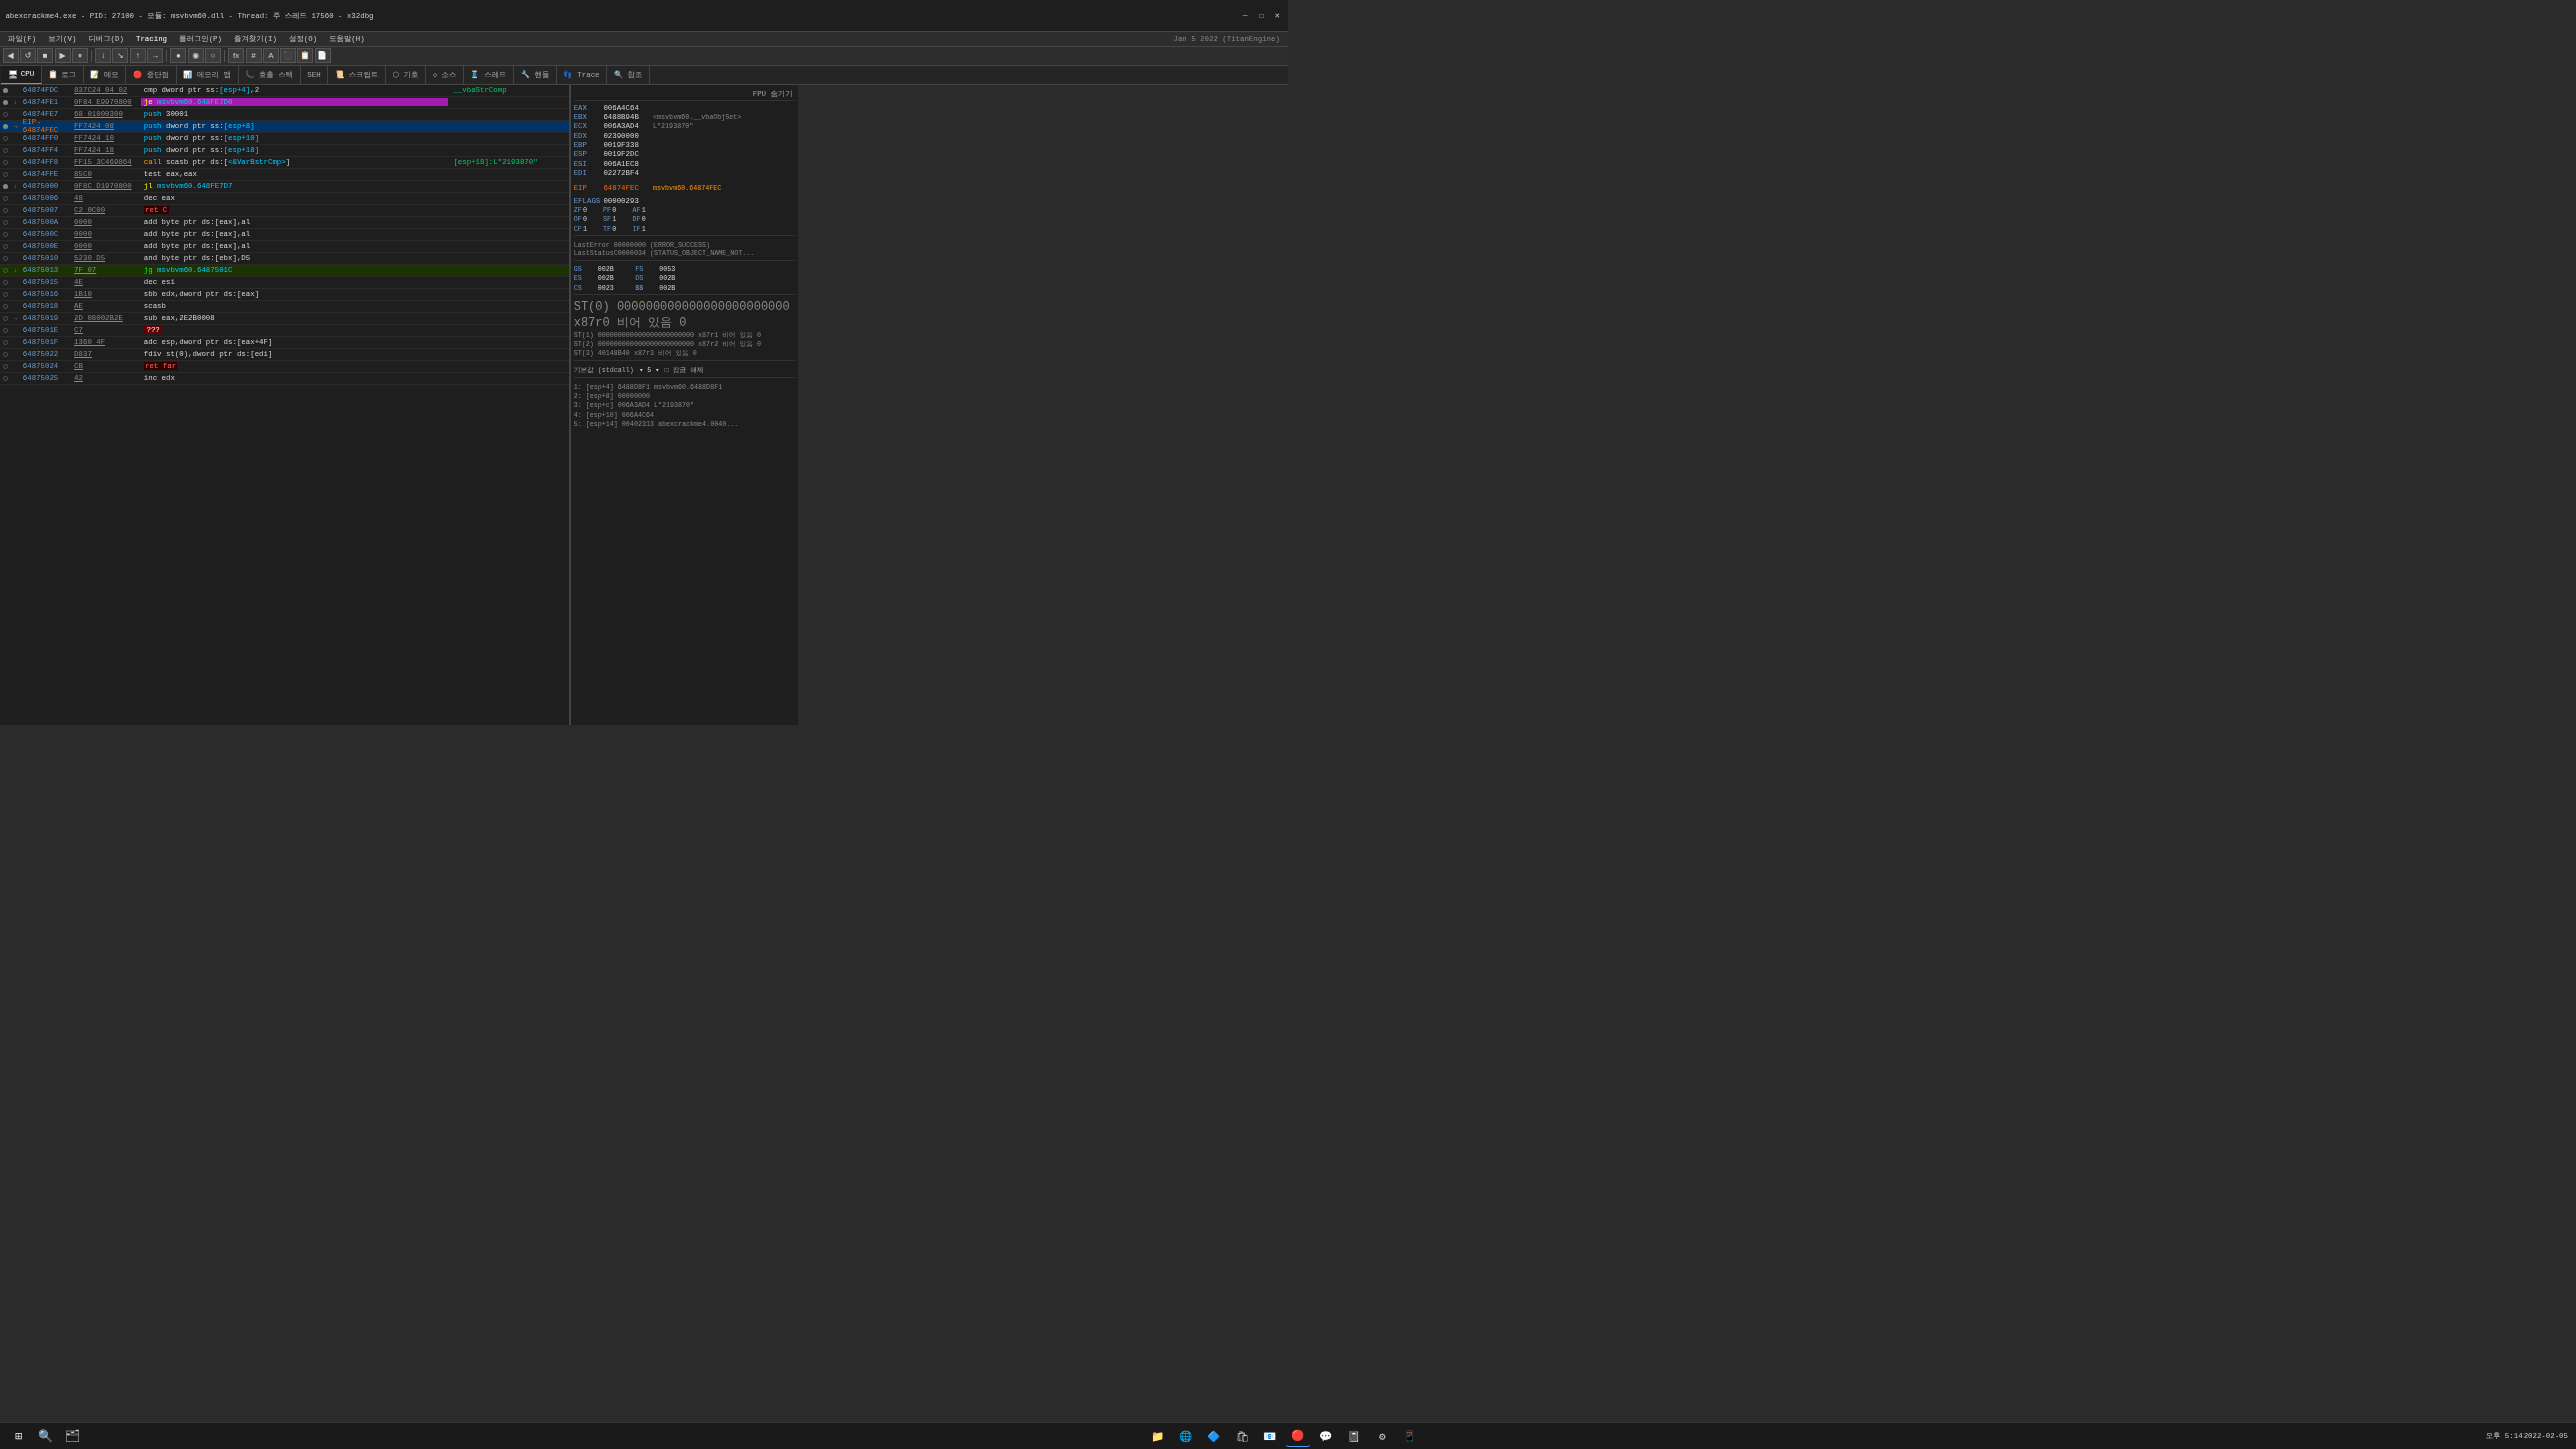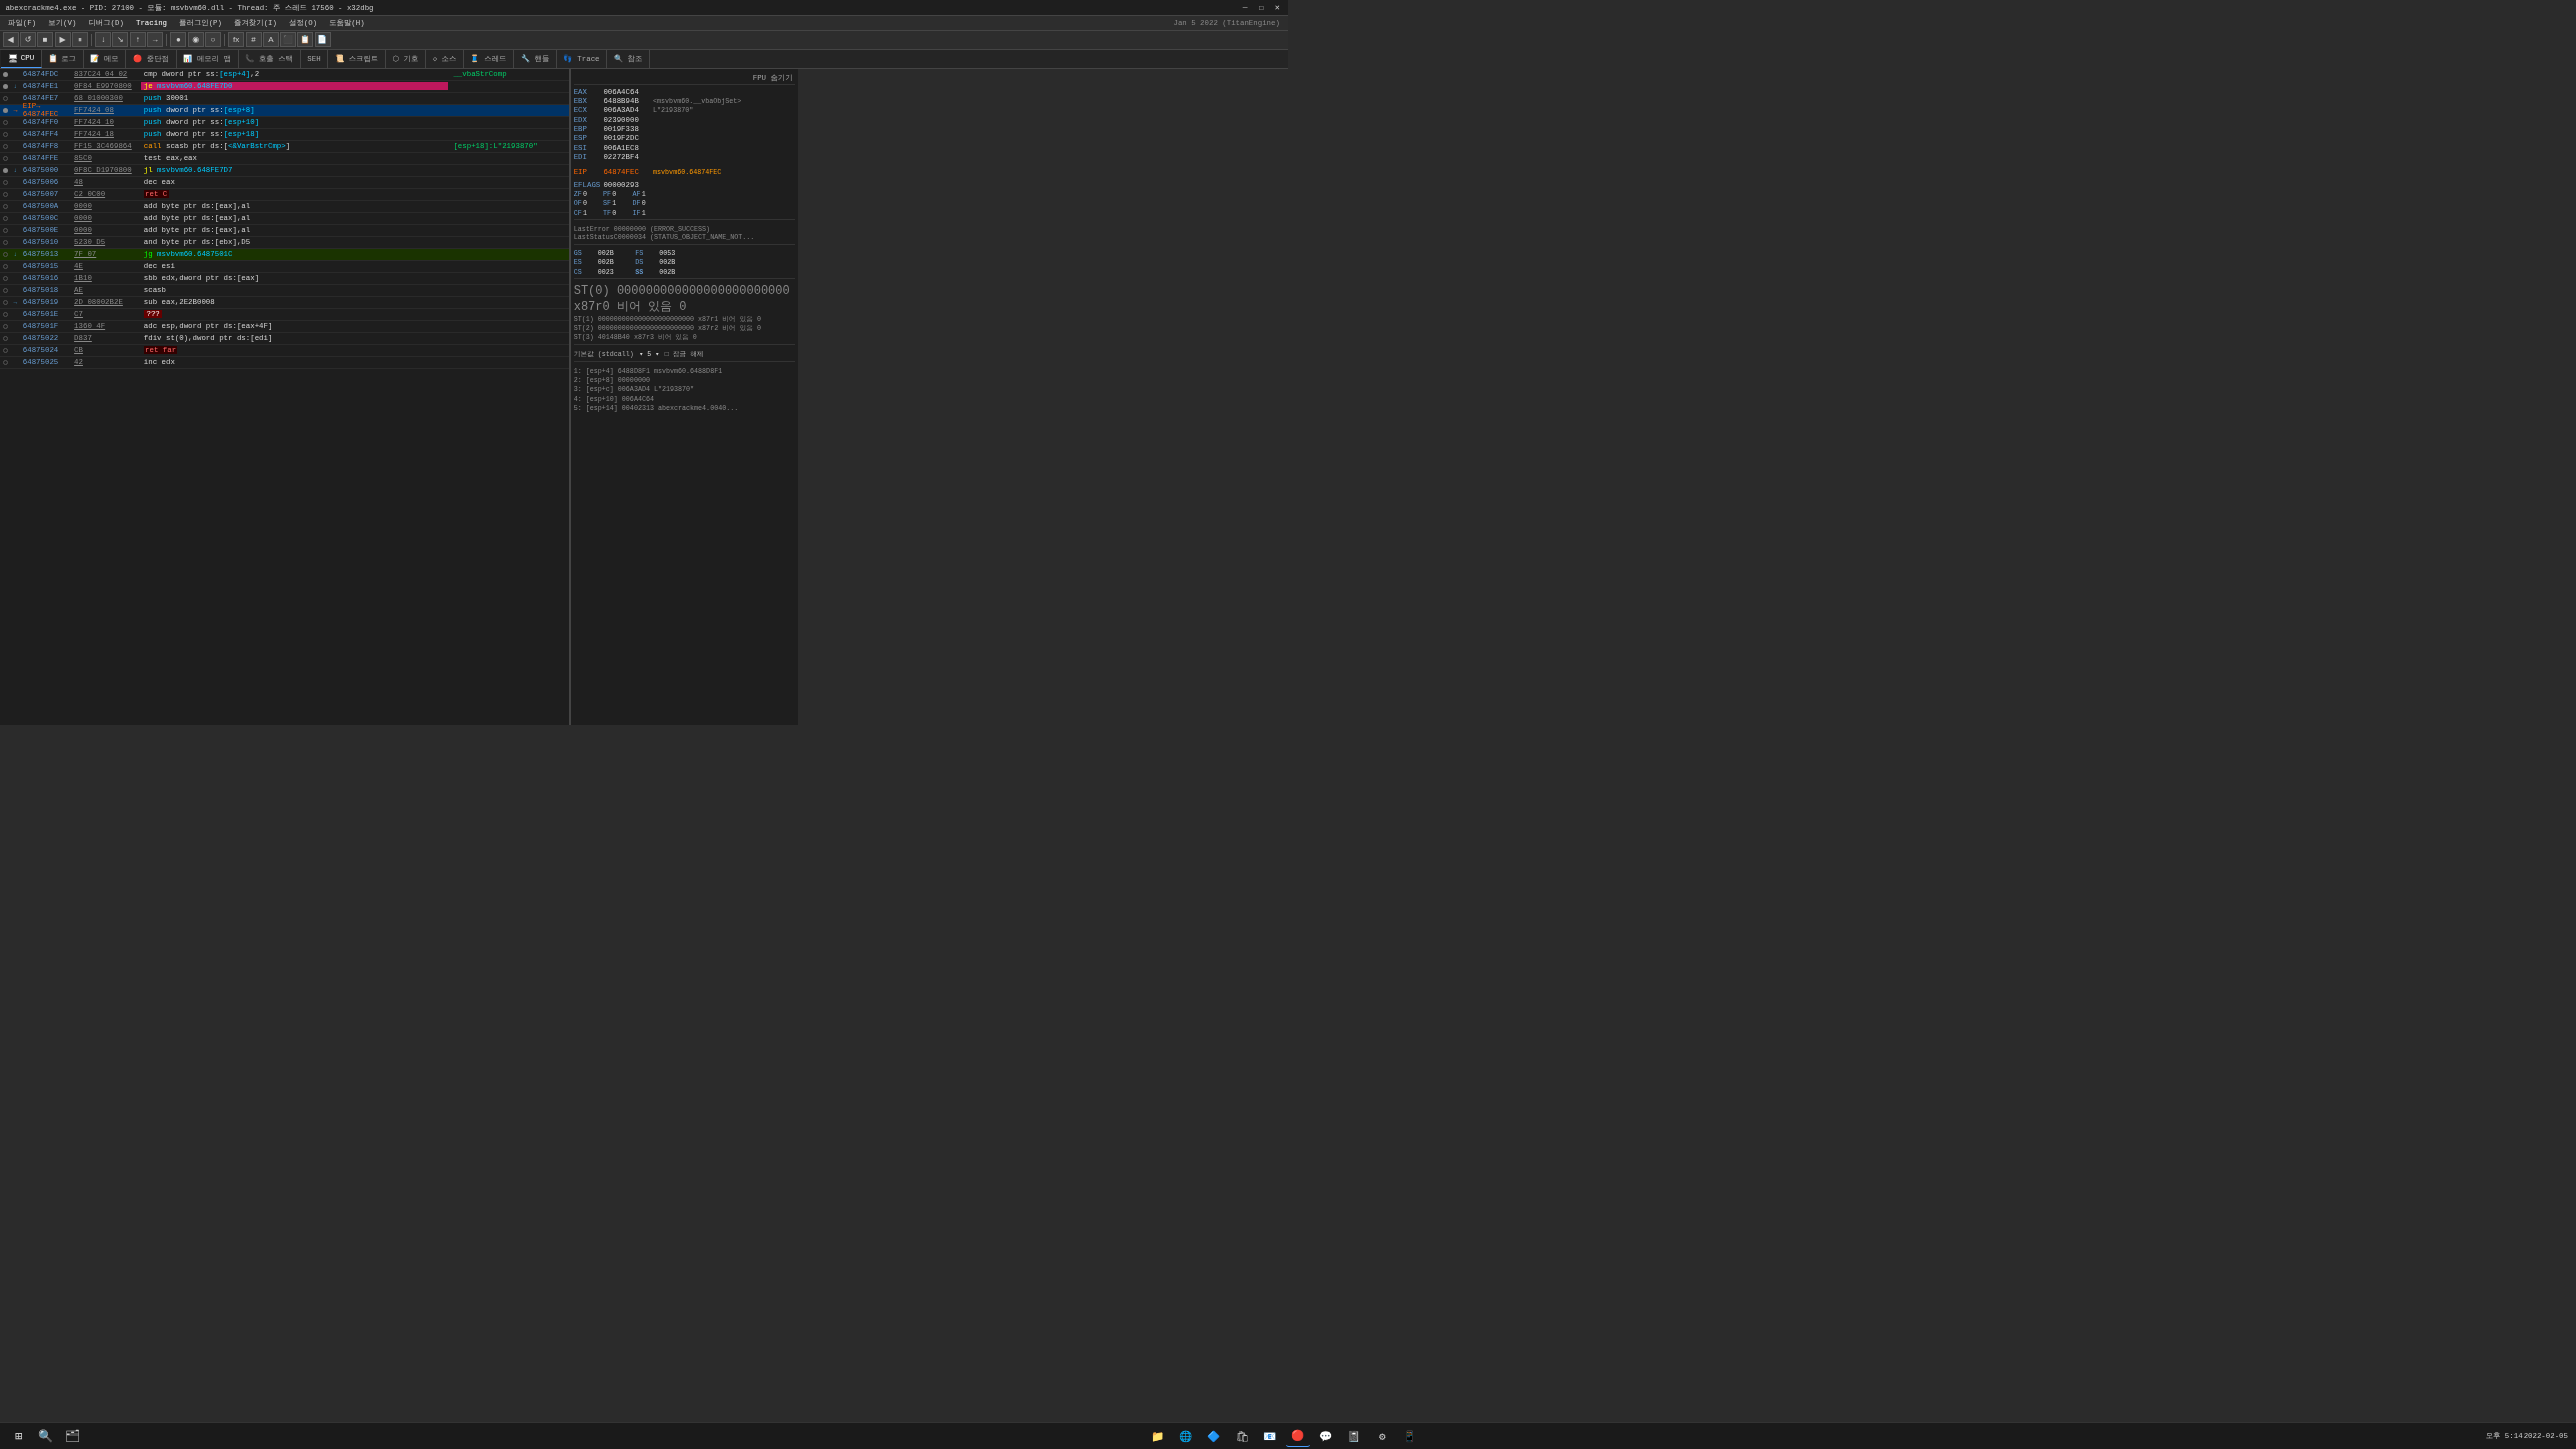--- a/index.html
+++ b/index.html
@@ -10,21 +10,21 @@
       font-size: 7.4px;
       width: 1288px;
       height: 725px;
       overflow: hidden;
       transform-origin: top left;
     }
     
     #titlebar {
       background: #1e1e1e;
       color: #ccc;
-      height: 16px;
+      height: 32px;
       display: flex;
       align-items: center;
       justify-content: space-between;
       padding: 0 5.4px;
       font-size: 7.4px;
       border-bottom: 0.7px solid #444;
     }
     #titlebar .winbtns { display: flex; gap: 5.4px; }
     #titlebar .winbtn { width: 10.7px; height: 10.7px; border: none; cursor: pointer; font-size: 6.7px; display: flex; align-items: center; justify-content: center; background: transparent; color: #ccc; }
 
@@ -120,21 +120,21 @@
       cursor: pointer;
     }
     .disasm-row.current { background: #003366; }
     .disasm-dot { width: 10.7px; display: flex; align-items: center; justify-content: center; }
     .dot-filled { width: 5.4px; height: 5.4px; border-radius: 50%; background: #888; }
     .dot-empty { width: 5.4px; height: 5.4px; border-radius: 50%; background: transparent; border: 0.7px solid #555; }
     .disasm-addr { width: 54px; color: #6699cc; padding-left: 2.7px; }
     .disasm-bytes { width: 67px; color: #888; text-decoration: underline; }
     .disasm-instr { flex: 1; padding-left: 2.7px; }
     .instr-ret { color: #ff6666; background: #330000; padding: 0 1.3px; }
-    .instr-highlight-yellow { background: #be185d; }
+    .instr-highlight-yellow { background: #a21caf; }
     .disasm-comment { width: 121px; color: #00cc66; padding-left: 5.4px; }
 
     
     #reg-pane {
       flex: 0 0 228px;
       background: #1e1e1e;
       border-left: 0.7px solid #444;
       overflow-y: auto;
       padding: 2.7px;
       font-size: 7.4px;

